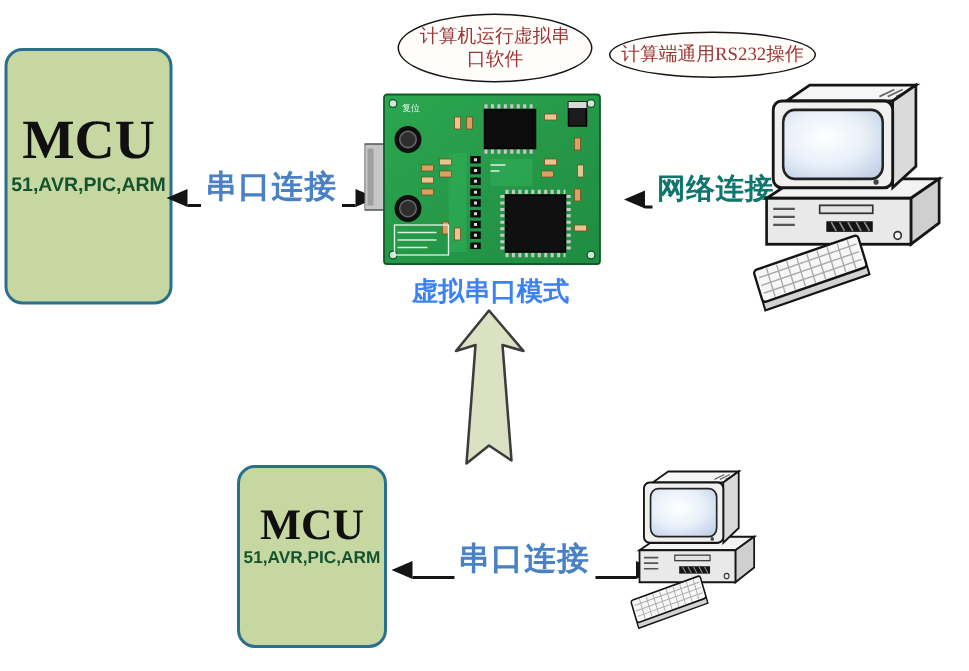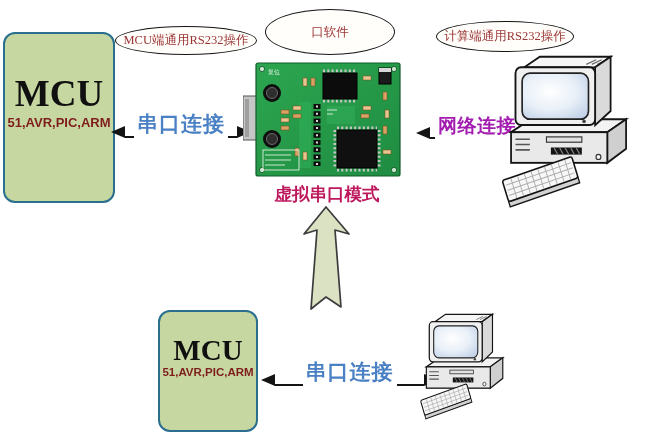--- a/index.html
+++ b/index.html
@@ -6,51 +6,51 @@
   .canvas{position:relative;width:646px;height:447px;background:#ffffff;overflow:hidden;
           font-family:"Liberation Sans",sans-serif;}
 
   
   .callout{position:absolute;border:1.6px solid #151515;border-radius:50%;
            background:#fffefa;display:flex;flex-direction:column;align-items:center;justify-content:center;
            text-align:center;color:#9b3434;font-family:"Liberation Serif","DejaVu Serif",serif;
            font-size:12.5px;line-height:1.2;white-space:nowrap;}
   #callout-left{left:115px;top:26px;width:140px;height:27px;}
   #callout-middle{left:265px;top:9px;width:128px;height:44px;}
-  #callout-right{left:436px;top:21px;width:136px;height:29px;}
+  #callout-right{left:406px;top:21px;width:136px;height:29px;}
 
   
   .mcu{position:absolute;background:#c6d7a1;border:2px solid #2a6f8e;border-radius:12px;
        box-sizing:border-box;display:flex;flex-direction:column;align-items:center;justify-content:center;}
   .mcu .t{font-family:"Liberation Serif","DejaVu Serif",serif;font-weight:600;color:#101010;line-height:1.02;}
-  .mcu .s{font-weight:bold;color:#7f1d1d;letter-spacing:0;}
+  .mcu .s{font-weight:bold;color:#14532d;letter-spacing:0;}
   #mcu-top{left:3px;top:32px;width:112px;height:171px;padding-bottom:30px;}
   #mcu-top .t{font-size:37px;}
   #mcu-top .s{font-size:13px;margin-top:2px;}
   #mcu-bottom{left:158px;top:310px;width:100px;height:122px;padding-bottom:28px;}
   #mcu-bottom .t{font-size:29px;}
   #mcu-bottom .s{font-size:11.5px;margin-top:1px;}
 
   
   .link{position:absolute;display:flex;align-items:flex-end;height:26px;}
   .ah{width:0;height:0;border-top:6px solid transparent;border-bottom:6px solid transparent;flex:none;}
   .ah.l{border-right:14px solid #141414;}
   .ah.r{border-left:14px solid #141414;}
   .ln{height:2px;background:#141414;flex:1;min-width:4px;}
   .link .txt{font-family:"Liberation Serif","DejaVu Serif",serif;font-weight:600;white-space:nowrap;
              padding:0 3px;flex:none;}
   #link-serial-top{left:111px;top:112px;width:140px;}
   #link-serial-top .txt{color:#4a80c4;font-size:21px;letter-spacing:1px;}
   #link-network{left:416px;top:113px;width:122px;}
-  #link-network .txt{color:#a21caf;font-size:19px;letter-spacing:0.5px;}
+  #link-network .txt{color:#0f766e;font-size:19px;letter-spacing:0.5px;}
   #link-serial-bottom{left:261px;top:360px;width:177px;}
   #link-serial-bottom .txt{color:#4a80c4;font-size:21px;letter-spacing:1px;}
 
   
-  .caption{position:absolute;font-family:"Liberation Serif","DejaVu Serif",serif;color:#be185d;
+  .caption{position:absolute;font-family:"Liberation Serif","DejaVu Serif",serif;color:#3b82f6;
            text-align:center;font-weight:600;}
   #pcb-caption{left:247px;top:182px;width:160px;font-size:17.5px;}
   #legacy-caption{left:270px;top:423px;width:145px;font-size:16.5px;}
 
   
   .abs{position:absolute;}
   #pcb{left:243px;top:62px;}
   #big-arrow{left:302px;top:206px;}
   #pc-top{left:500px;top:52px;}
   #pc-bottom{left:419px;top:311px;}
@@ -92,24 +92,22 @@
         <g transform="translate(2,109) rotate(-18)">
           <rect x="0" y="18.5" width="66" height="5" fill="#d2d2d2" stroke="#141414" stroke-width="1.2"></rect>
           <rect x="0" y="0" width="66" height="19" rx="2" fill="#f7f7f7" stroke="#141414" stroke-width="1.4"></rect>
           <path d="M2,4.8 H64 M2,9.4 H64 M2,14 H64" stroke="#a9a9a9" stroke-width="0.8" fill="none"></path>
           <path d="M8,1 V18 M14.4,1 V18 M20.8,1 V18 M27.2,1 V18 M33.6,1 V18 M40,1 V18 M46.4,1 V18 M52.8,1 V18 M59.2,1 V18" stroke="#a9a9a9" stroke-width="0.8" fill="none"></path>
         </g>
       </g>
     </defs>
   </svg>
 
-  <div class="callout" id="callout-left">
-    <span>MCU端通用RS232操作</span>
-  </div>
   <div class="callout" id="callout-middle">
+    <span>计算机运行虚拟串</span>
     <span>口软件</span>
   </div>
   <div class="callout" id="callout-right">
     <span>计算端通用RS232操作</span>
   </div>
 
   <div class="mcu" id="mcu-top">
     <div class="t">MCU</div>
     <div class="s">51,AVR,PIC,ARM</div>
   </div>

